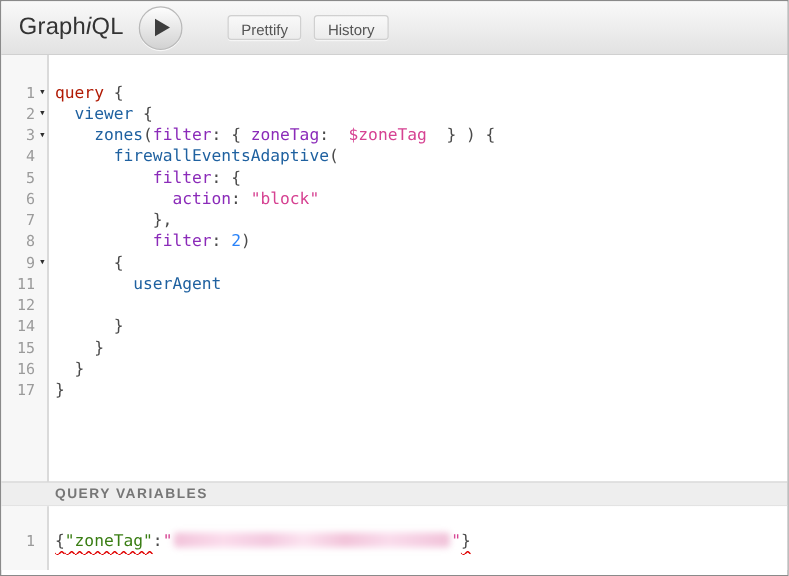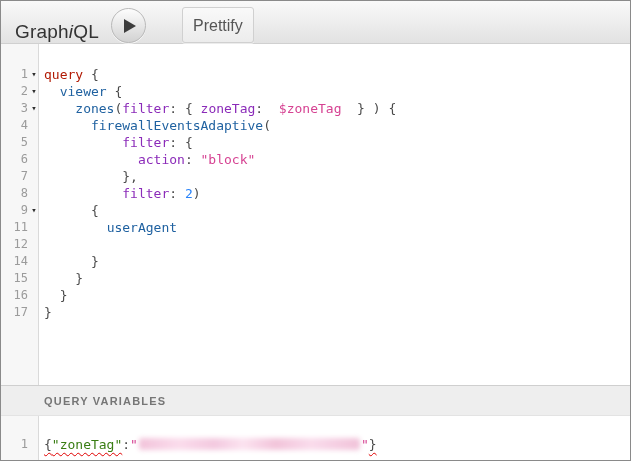--- a/index.html
+++ b/index.html
@@ -7,33 +7,33 @@
     --c-str:#D64292; --c-num:#2882F9; --c-pun:#4a4a4a; --c-key:#397D13;
     --c-ln:#9b9b9b; --c-err:#e00000;
   }
   *{margin:0;padding:0;box-sizing:border-box;}
   body{background:#fff;font-family:"Liberation Sans",sans-serif;}
   .app{width:631px;height:461px;border:1px solid #8a8a8a;background:#fff;overflow:hidden;position:relative;}
 
   
   .topbar{height:43px;border-bottom:1px solid #d0d0d0;
     background:linear-gradient(#f9f9f9,#e2e2e2);
-    display:flex;align-items:flex-end;padding-left:14px;}
+    display:flex;align-items:center;padding-left:14px;}
   .logo{font-size:19px;color:#333;letter-spacing:.2px;cursor:default;}
   .logo .it{font-style:italic;}
   .execute-btn{width:35px;height:35px;border-radius:50%;margin-left:12px;
     background:linear-gradient(#fdfdfd,#d2d2d2);border:1px solid #b9b9b9;
     display:flex;align-items:center;justify-content:center;cursor:pointer;
     box-shadow:0 1px 0 rgba(255,255,255,.7);}
   .play-triangle{width:0;height:0;border-left:12px solid #3d3d3d;
     border-top:7px solid transparent;border-bottom:7px solid transparent;margin-left:4px;}
   .toolbar{display:flex;gap:10px;margin-left:36px;}
   .toolbar-btn{background:linear-gradient(#f9f9f9,#ececec);border:1px solid #d0d0d0;
-    border-radius:3px;color:#555;font-size:16px;font-family:"Liberation Sans",sans-serif;
-    padding:3px 10px;height:36px;line-height:17px;cursor:pointer;
+    border-radius:3px;color:#555;font-size:12px;font-family:"Liberation Sans",sans-serif;
+    padding:3px 10px;height:20px;line-height:17px;cursor:pointer;
     box-shadow:0 1px 0 rgba(255,255,255,.6);}
 
   
   .cm{position:relative;font-family:"DejaVu Sans Mono",monospace;font-size:13px;line-height:17px;
     background:linear-gradient(90deg,#f7f7f7 37px,#dadada 37px,#dadada 38px,#ffffff 38px);
     cursor:text;}
   .query-editor{height:341px;padding-top:22px;overflow:hidden;}
   .line{position:relative;height:17px;white-space:pre;}
   .ln{position:absolute;left:0;top:0;width:27px;text-align:right;color:var(--c-ln);
     font-size:12px;line-height:17px;}
@@ -50,37 +50,38 @@
   .tk-pun{color:var(--c-pun);}
   .tk-key{color:var(--c-key);}
   .tk-sq{text-decoration-line:underline;text-decoration-style:wavy;
     text-decoration-color:var(--c-err);text-decoration-thickness:1px;text-underline-offset:3px;}
 
   .redact{display:inline-block;width:221px;height:12px;vertical-align:-1px;border-radius:3px;
     background:linear-gradient(90deg,#f2c3da,#fbdcec 18%,#f3c9df 34%,#fce3f0 47%,#f2c4da 62%,#fadcec 78%,#f1c2d9 100%);
     filter:blur(2.5px);margin:0 1px;}
 
   
-  .var-title{height:31px;background:#eeeeee;border-top:1px solid #cfcfcf;border-bottom:1px solid #e3e3e3;
+  .var-title{height:20px;background:#eeeeee;border-top:1px solid #cfcfcf;border-bottom:1px solid #e3e3e3;
     display:flex;align-items:center;padding-left:43px;
     font-size:11px;font-weight:bold;letter-spacing:1.2px;color:#767676;cursor:pointer;}
   .var-editor{height:51px;padding-top:20px;overflow:hidden;}
 </style>
 </head>
 <body>
 
 <div class="app">
 
   <div class="topbar">
     <div class="logo"><span>Graph</span><span class="it">i</span><span>QL</span></div>
     <div class="execute-btn">
       <span class="play-triangle"></span>
     </div>
     <div class="toolbar">
       <button class="toolbar-btn">Prettify</button>
+      <button class="toolbar-btn">History</button>
     </div>
   </div>
 
   <div class="cm query-editor">
     <div id="query-lines">
         <div class="line"><span class="ln">1</span><span class="fold">▾</span><span class="code"><span class="tk-kw">query</span><span class="tk-pun"> {</span></span></div>
         <div class="line"><span class="ln">2</span><span class="fold">▾</span><span class="code"><span class="tk-pun">  </span><span class="tk-fld">viewer</span><span class="tk-pun"> {</span></span></div>
         <div class="line"><span class="ln">3</span><span class="fold">▾</span><span class="code"><span class="tk-pun">    </span><span class="tk-fld">zones</span><span class="tk-pun">(</span><span class="tk-attr">filter</span><span class="tk-pun">: { </span><span class="tk-attr">zoneTag</span><span class="tk-pun">:  </span><span class="tk-var">$zoneTag</span><span class="tk-pun">  } ) {</span></span></div>
         <div class="line"><span class="ln">4</span><span class="code"><span class="tk-pun">      </span><span class="tk-fld">firewallEventsAdaptive</span><span class="tk-pun">(</span></span></div>
         <div class="line"><span class="ln">5</span><span class="code"><span class="tk-pun">          </span><span class="tk-attr">filter</span><span class="tk-pun">: {</span></span></div>

